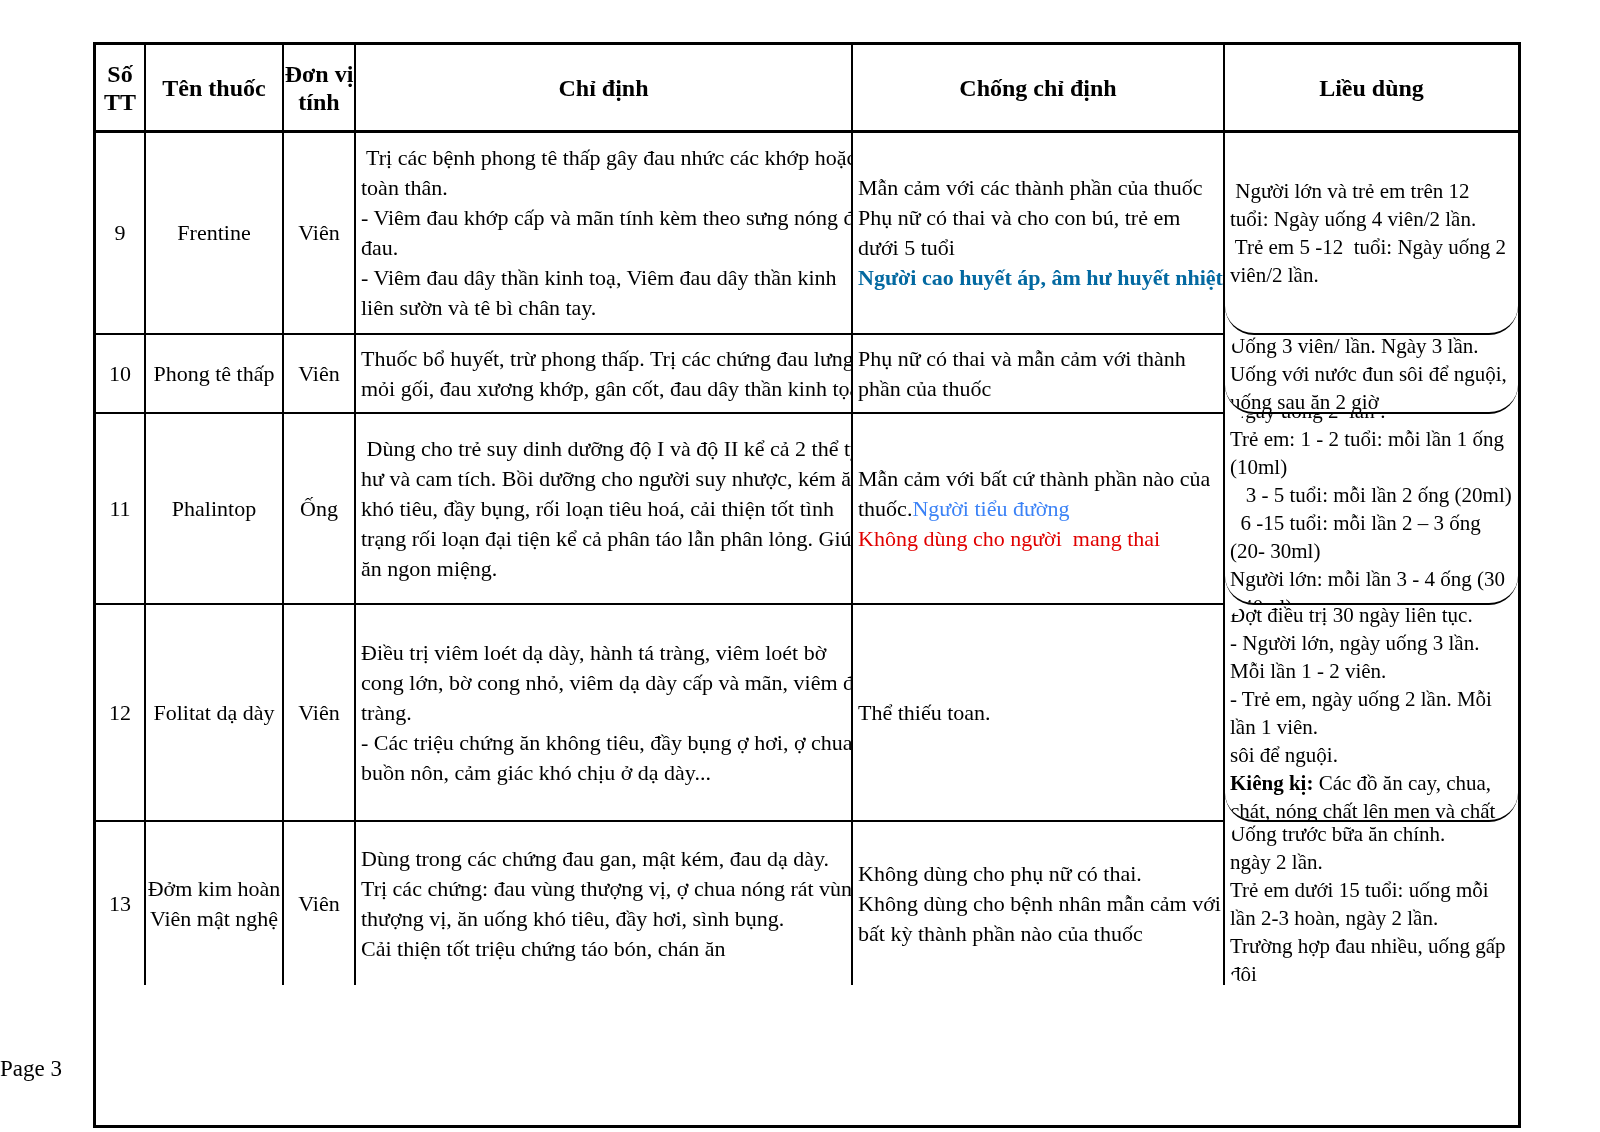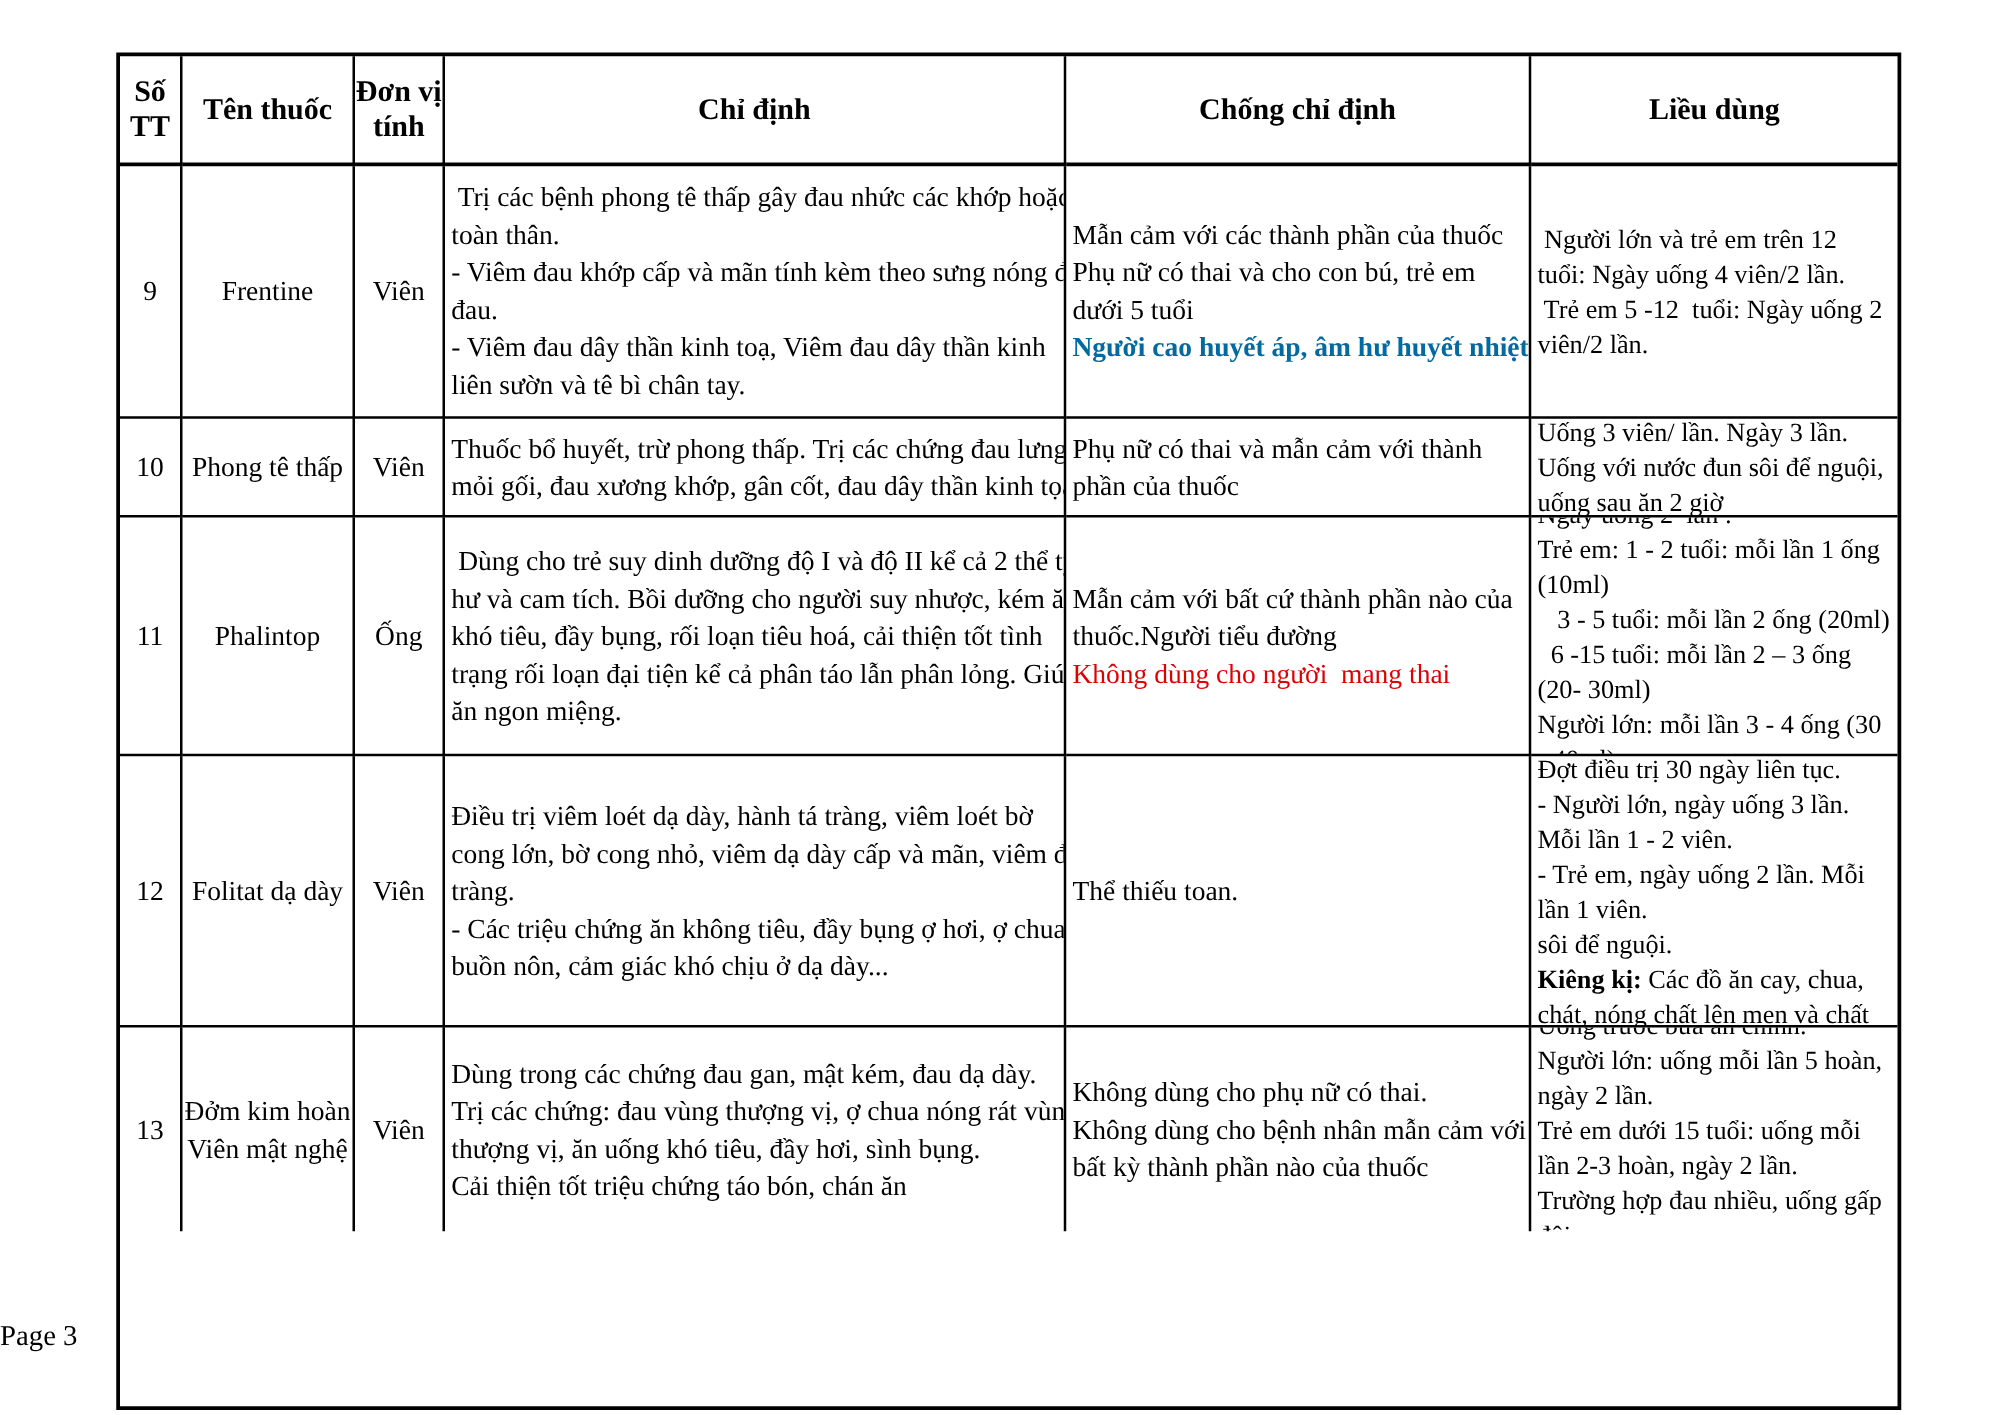--- a/index.html
+++ b/index.html
@@ -36,21 +36,21 @@
   .cell:nth-child(6n){border-right:none;}
   .cell:nth-child(n+31){border-bottom:none;}
   .hcell{
     border-bottom-width:3px;
     font-weight:bold;
     font-size:24px;
     line-height:28px;
   }
   .c-center{align-items:center;text-align:center;padding:0 2px;}
   .c-left{align-items:flex-start;text-align:left;padding:0 3px 0 5px;}
-  .col-dose{font-size:21px;line-height:28px;}
+  .col-dose{font-size:21px;line-height:28px;border-radius:29px;}
   .tline{white-space:pre;}
   .footer{
     position:absolute;
     left:0;right:0;top:1056px;
     font-size:23px;
   }
 </style>
 </head>
 <body>
 
@@ -131,21 +131,21 @@
     <div class="cell c-center">Ống</div>
     <div class="cell c-left">
         <div class="tline"><span> Dùng cho trẻ suy dinh dưỡng độ I và độ II kể cả 2 thể tỳ</span></div>
         <div class="tline"><span>hư và cam tích. Bồi dưỡng cho người suy nhược, kém ăn,</span></div>
         <div class="tline"><span>khó tiêu, đầy bụng, rối loạn tiêu hoá, cải thiện tốt tình</span></div>
         <div class="tline"><span>trạng rối loạn đại tiện kể cả phân táo lẫn phân lỏng. Giúp</span></div>
         <div class="tline"><span>ăn ngon miệng.</span></div>
       </div>
     <div class="cell c-left">
         <div class="tline"><span>Mẫn cảm với bất cứ thành phần nào của</span></div>
-        <div class="tline"><span>thuốc.</span><span style="color: #000000;">Người tiểu đường</span></div>
+        <div class="tline"><span>thuốc.</span><span style="color: #3b82f6;">Người tiểu đường</span></div>
         <div class="tline"><span style="color: rgb(224, 0, 0);">Không dùng cho người  mang thai</span></div>
       </div>
     <div class="cell c-left col-dose">
         <div class="tline"><span>Ngày uống 2  lần :</span></div>
         <div class="tline"><span>Trẻ em: 1 - 2 tuổi: mỗi lần 1 ống</span></div>
         <div class="tline"><span>(10ml)</span></div>
         <div class="tline"><span>   3 - 5 tuổi: mỗi lần 2 ống (20ml)</span></div>
         <div class="tline"><span>  6 -15 tuổi: mỗi lần 2 – 3 ống</span></div>
         <div class="tline"><span>(20- 30ml)</span></div>
         <div class="tline"><span>Người lớn: mỗi lần 3 - 4 ống (30</span></div>
@@ -190,21 +190,20 @@
         <div class="tline"><span>thượng vị, ăn uống khó tiêu, đầy hơi, sình bụng.</span></div>
         <div class="tline"><span>Cải thiện tốt triệu chứng táo bón, chán ăn</span></div>
       </div>
     <div class="cell c-left">
         <div class="tline"><span>Không dùng cho phụ nữ có thai.</span></div>
         <div class="tline"><span>Không dùng cho bệnh nhân mẫn cảm với</span></div>
         <div class="tline"><span>bất kỳ thành phần nào của thuốc</span></div>
       </div>
     <div class="cell c-left col-dose">
         <div class="tline"><span>Uống trước bữa ăn chính.</span></div>
-        <div class="tline"><span>Người lớn: uống mỗi lần 5 hoàn,</span></div>
         <div class="tline"><span>ngày 2 lần.</span></div>
         <div class="tline"><span>Trẻ em dưới 15 tuổi: uống mỗi</span></div>
         <div class="tline"><span>lần 2-3 hoàn, ngày 2 lần.</span></div>
         <div class="tline"><span>Trường hợp đau nhiều, uống gấp</span></div>
         <div class="tline"><span>đôi</span></div>
       </div>
 
   </div>
 
   <div class="footer">Page 3</div>

